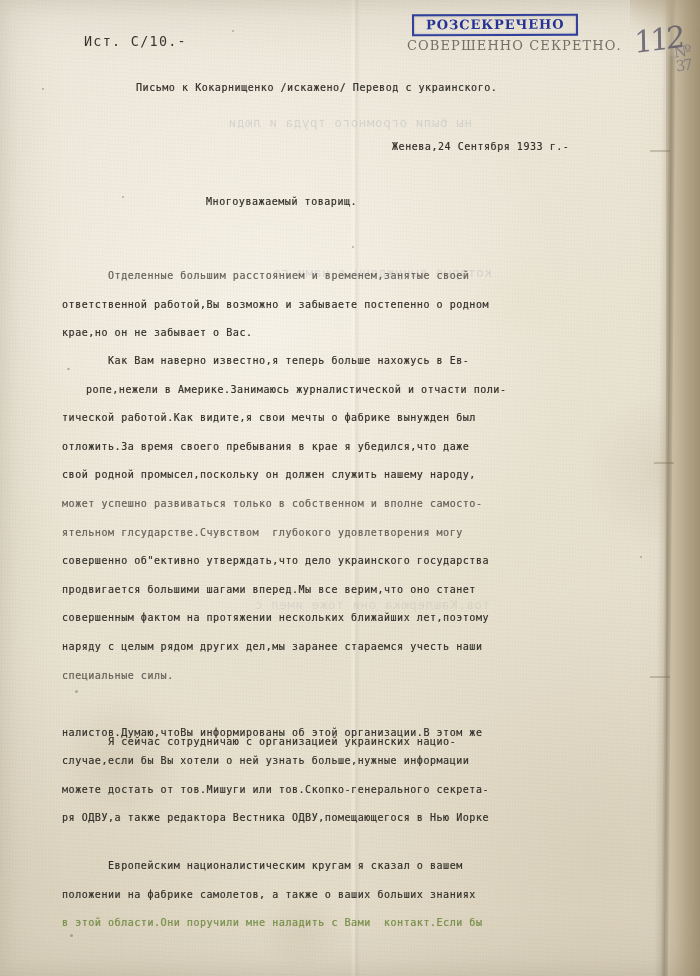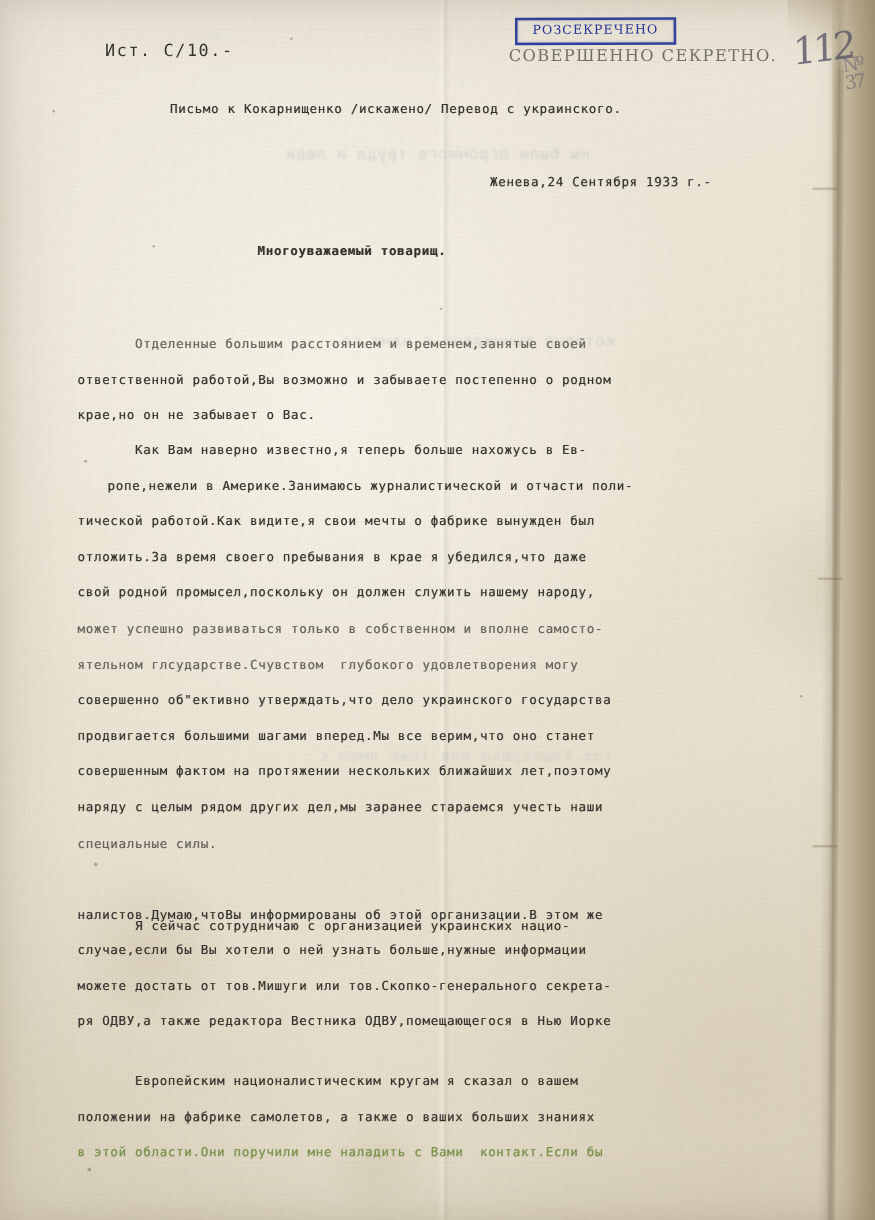--- a/index.html
+++ b/index.html
@@ -154,22 +154,22 @@
     color: #37352f;
   }
 
   #stamp-declassified {
     position: absolute;
     left: 412px; top: 14px;
     border: 2px solid #2e3f9e;
     padding: 1px 12px 2px 12px;
     color: #22309a;
     font-family: "DejaVu Serif", serif;
-    font-weight: normal;
-    font-size: 10px;
+    font-weight: bold;
+    font-size: 13px;
     letter-spacing: .9px;
     line-height: 15px;
     transform: rotate(-0.25deg);
     box-shadow: inset 0 0 2px rgba(46,63,158,.45);
   }
   #stamp-topsecret {
     position: absolute;
     left: 407px; top: 38px;
     color: #4b4841;
     font-family: "DejaVu Serif", serif;
@@ -237,21 +237,21 @@
   <div id="ist-ref">Ист. С/10.-</div>
 
   <div id="stamp-declassified">РОЗСЕКРЕЧЕНО</div>
   <div id="stamp-topsecret">СОВЕРШЕННО СЕКРЕТНО.</div>
 
   <div id="folio-number">112</div>
 
   <div class="typed" id="typed-layer">
       <div class="tline" style="left: 136px; top: 82px;">Письмо к Кокарнищенко /искажено/ Перевод с украинского.</div>
       <div class="tline" style="left: 392px; top: 141px;">Женева,24 Сентября 1933 г.-</div>
-      <div class="tline" style="left: 206px; top: 196px; font-weight: bold;">Многоуважаемый товарищ.</div>
+      <div class="tline" style="left: 206px; top: 196px;">Многоуважаемый товарищ.</div>
       <div class="tline" style="left: 62px; top: 298.6px;">ответственной работой,Вы возможно и забываете постепенно о родном</div>
       <div class="tline faint" style="left: 62px; top: 270px;">       Отделенные большим расстоянием и временем,занятые своей</div>
       <div class="tline" style="left: 62px; top: 327.2px;">крае,но он не забывает о Вас.</div>
       <div class="tline" style="left: 62px; top: 355px;">       Как Вам наверно известно,я теперь больше нахожусь в Ев-</div>
       <div class="tline" style="left: 62px; top: 383.6px; margin-left: 24px;">ропе,нежели в Америке.Занимаюсь журналистической и отчасти поли-</div>
       <div class="tline" style="left: 62px; top: 412.2px;">тической работой.Как видите,я свои мечты о фабрике вынужден был</div>
       <div class="tline" style="left: 62px; top: 440.8px;">отложить.За время своего пребывания в крае я убедился,что даже</div>
       <div class="tline" style="left: 62px; top: 469.4px;">свой родной промысел,поскольку он должен служить нашему народу,</div>
       <div class="tline faint" style="left: 62px; top: 498px;">может успешно развиваться только в собственном и вполне самосто-</div>
       <div class="tline faint" style="left: 62px; top: 526.6px;">ятельном глсударстве.Счувством  глубокого удовлетворения могу</div>

